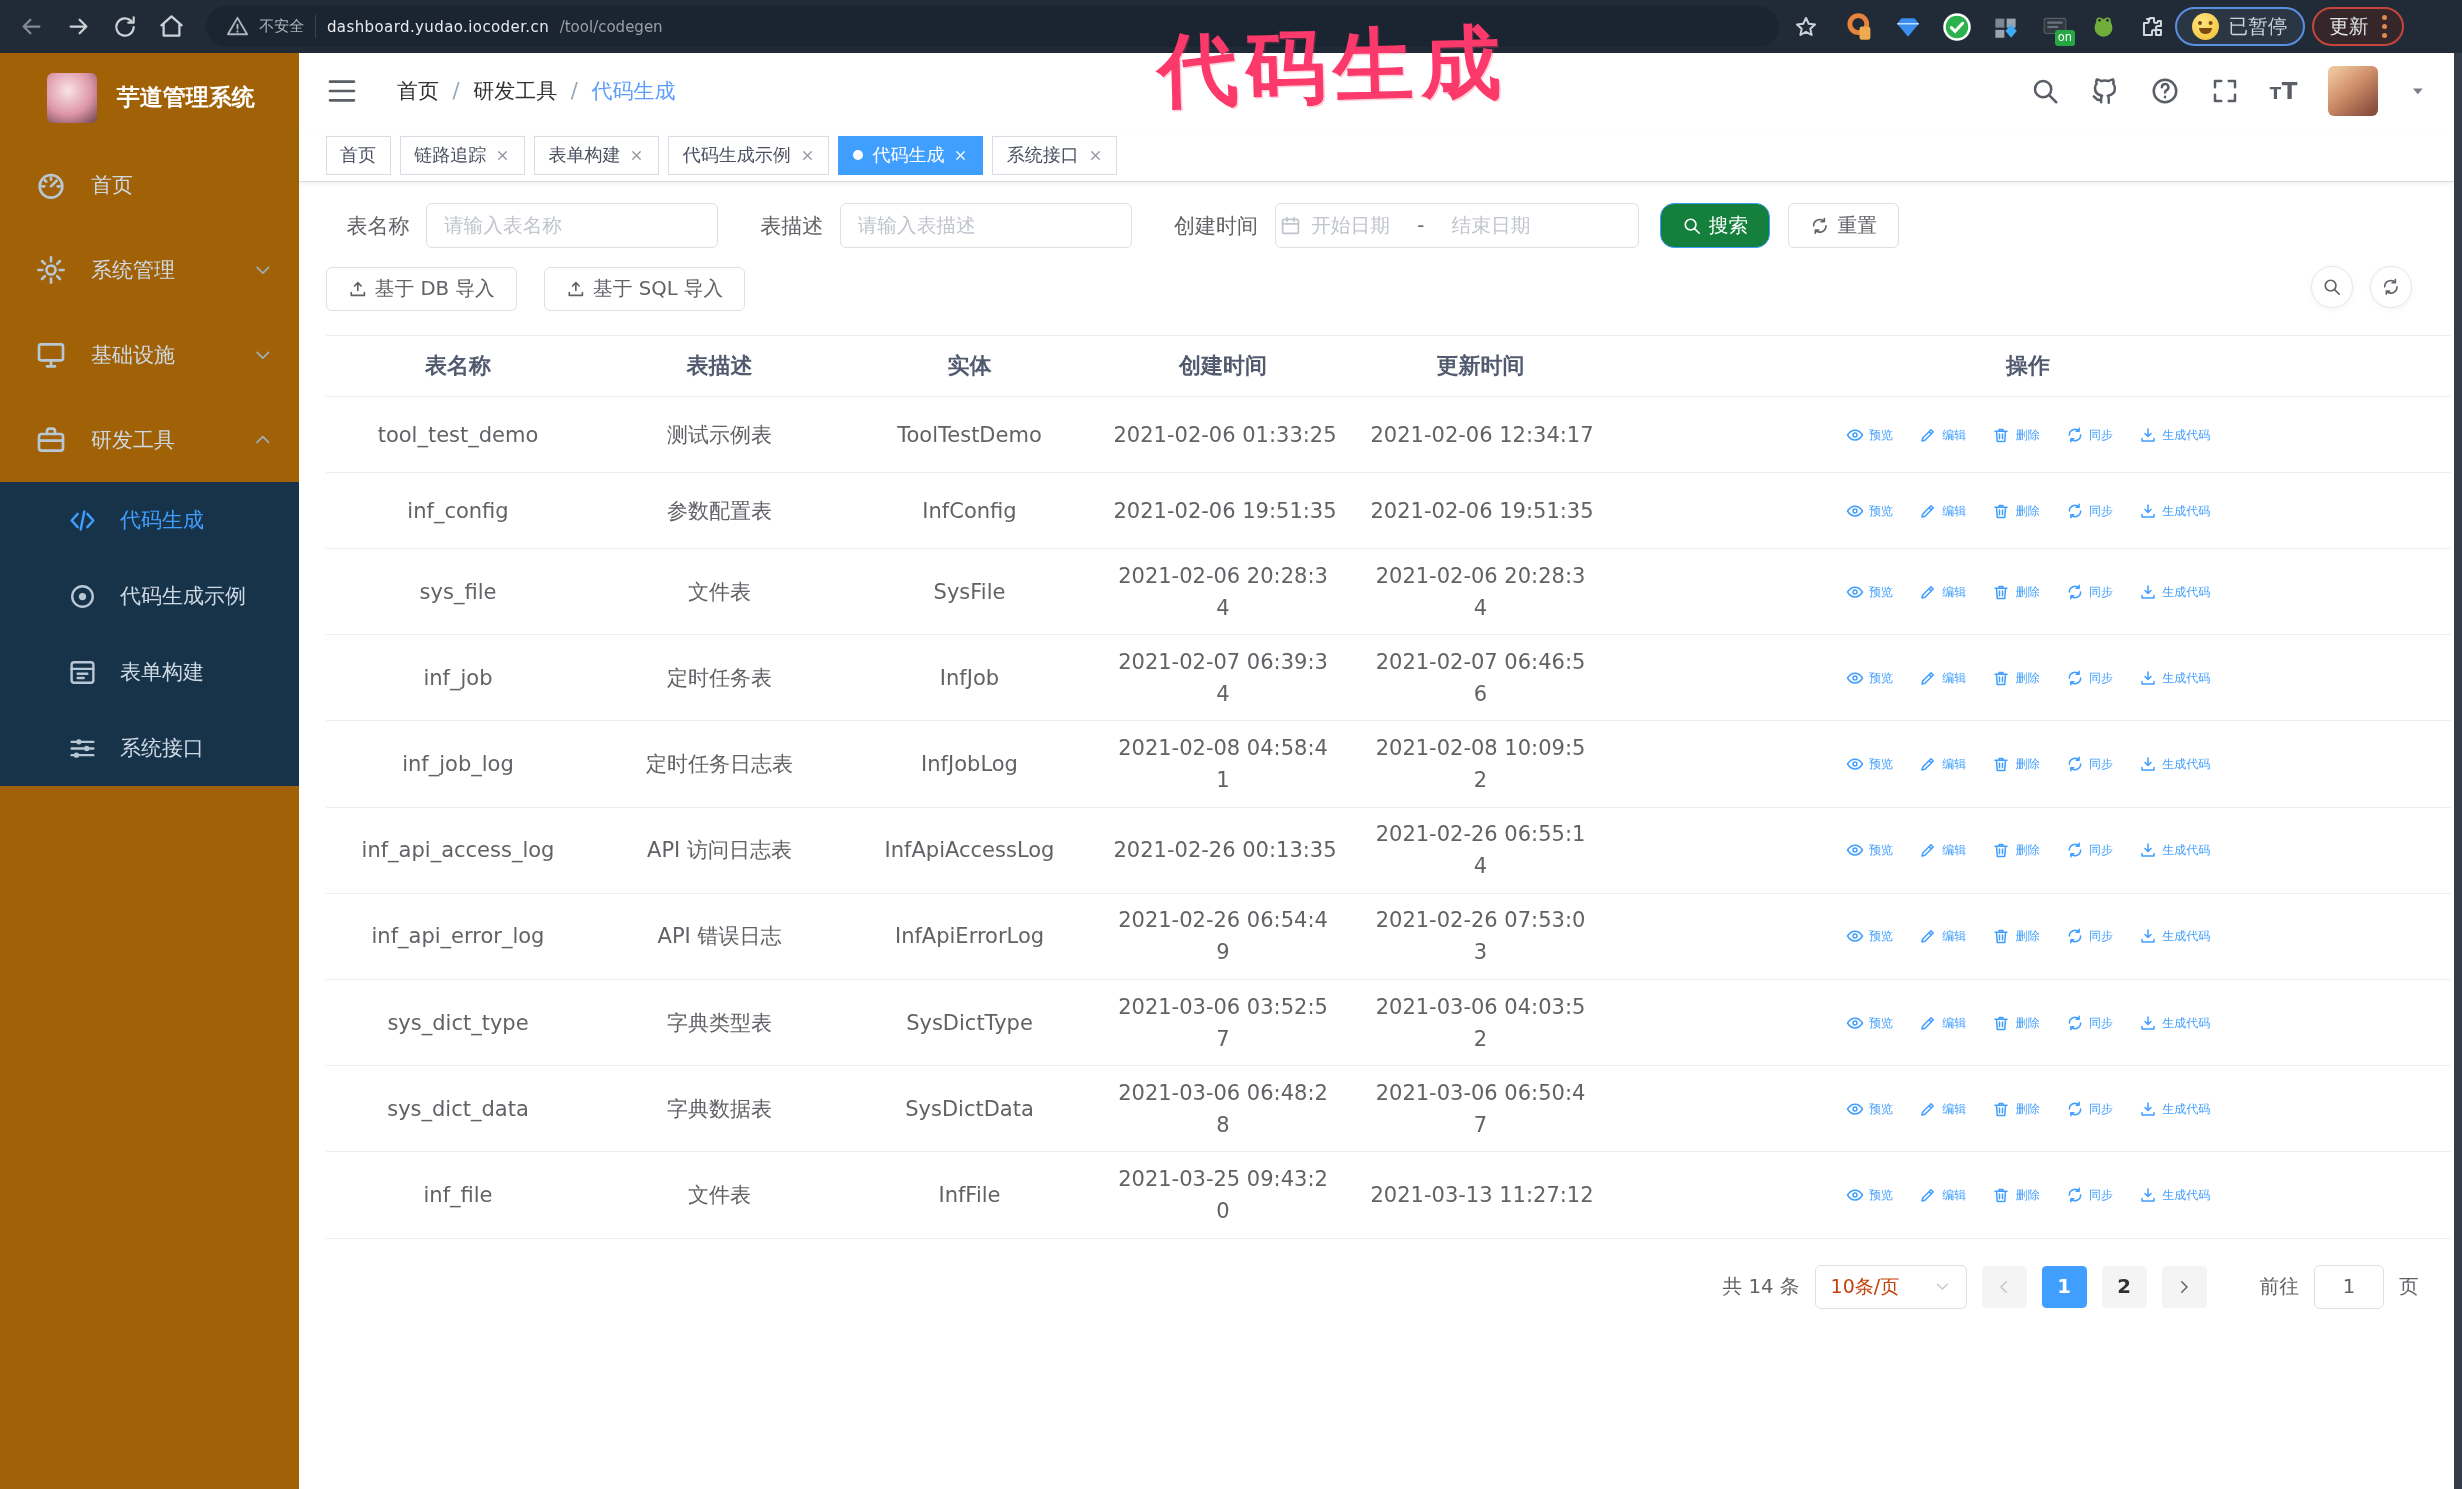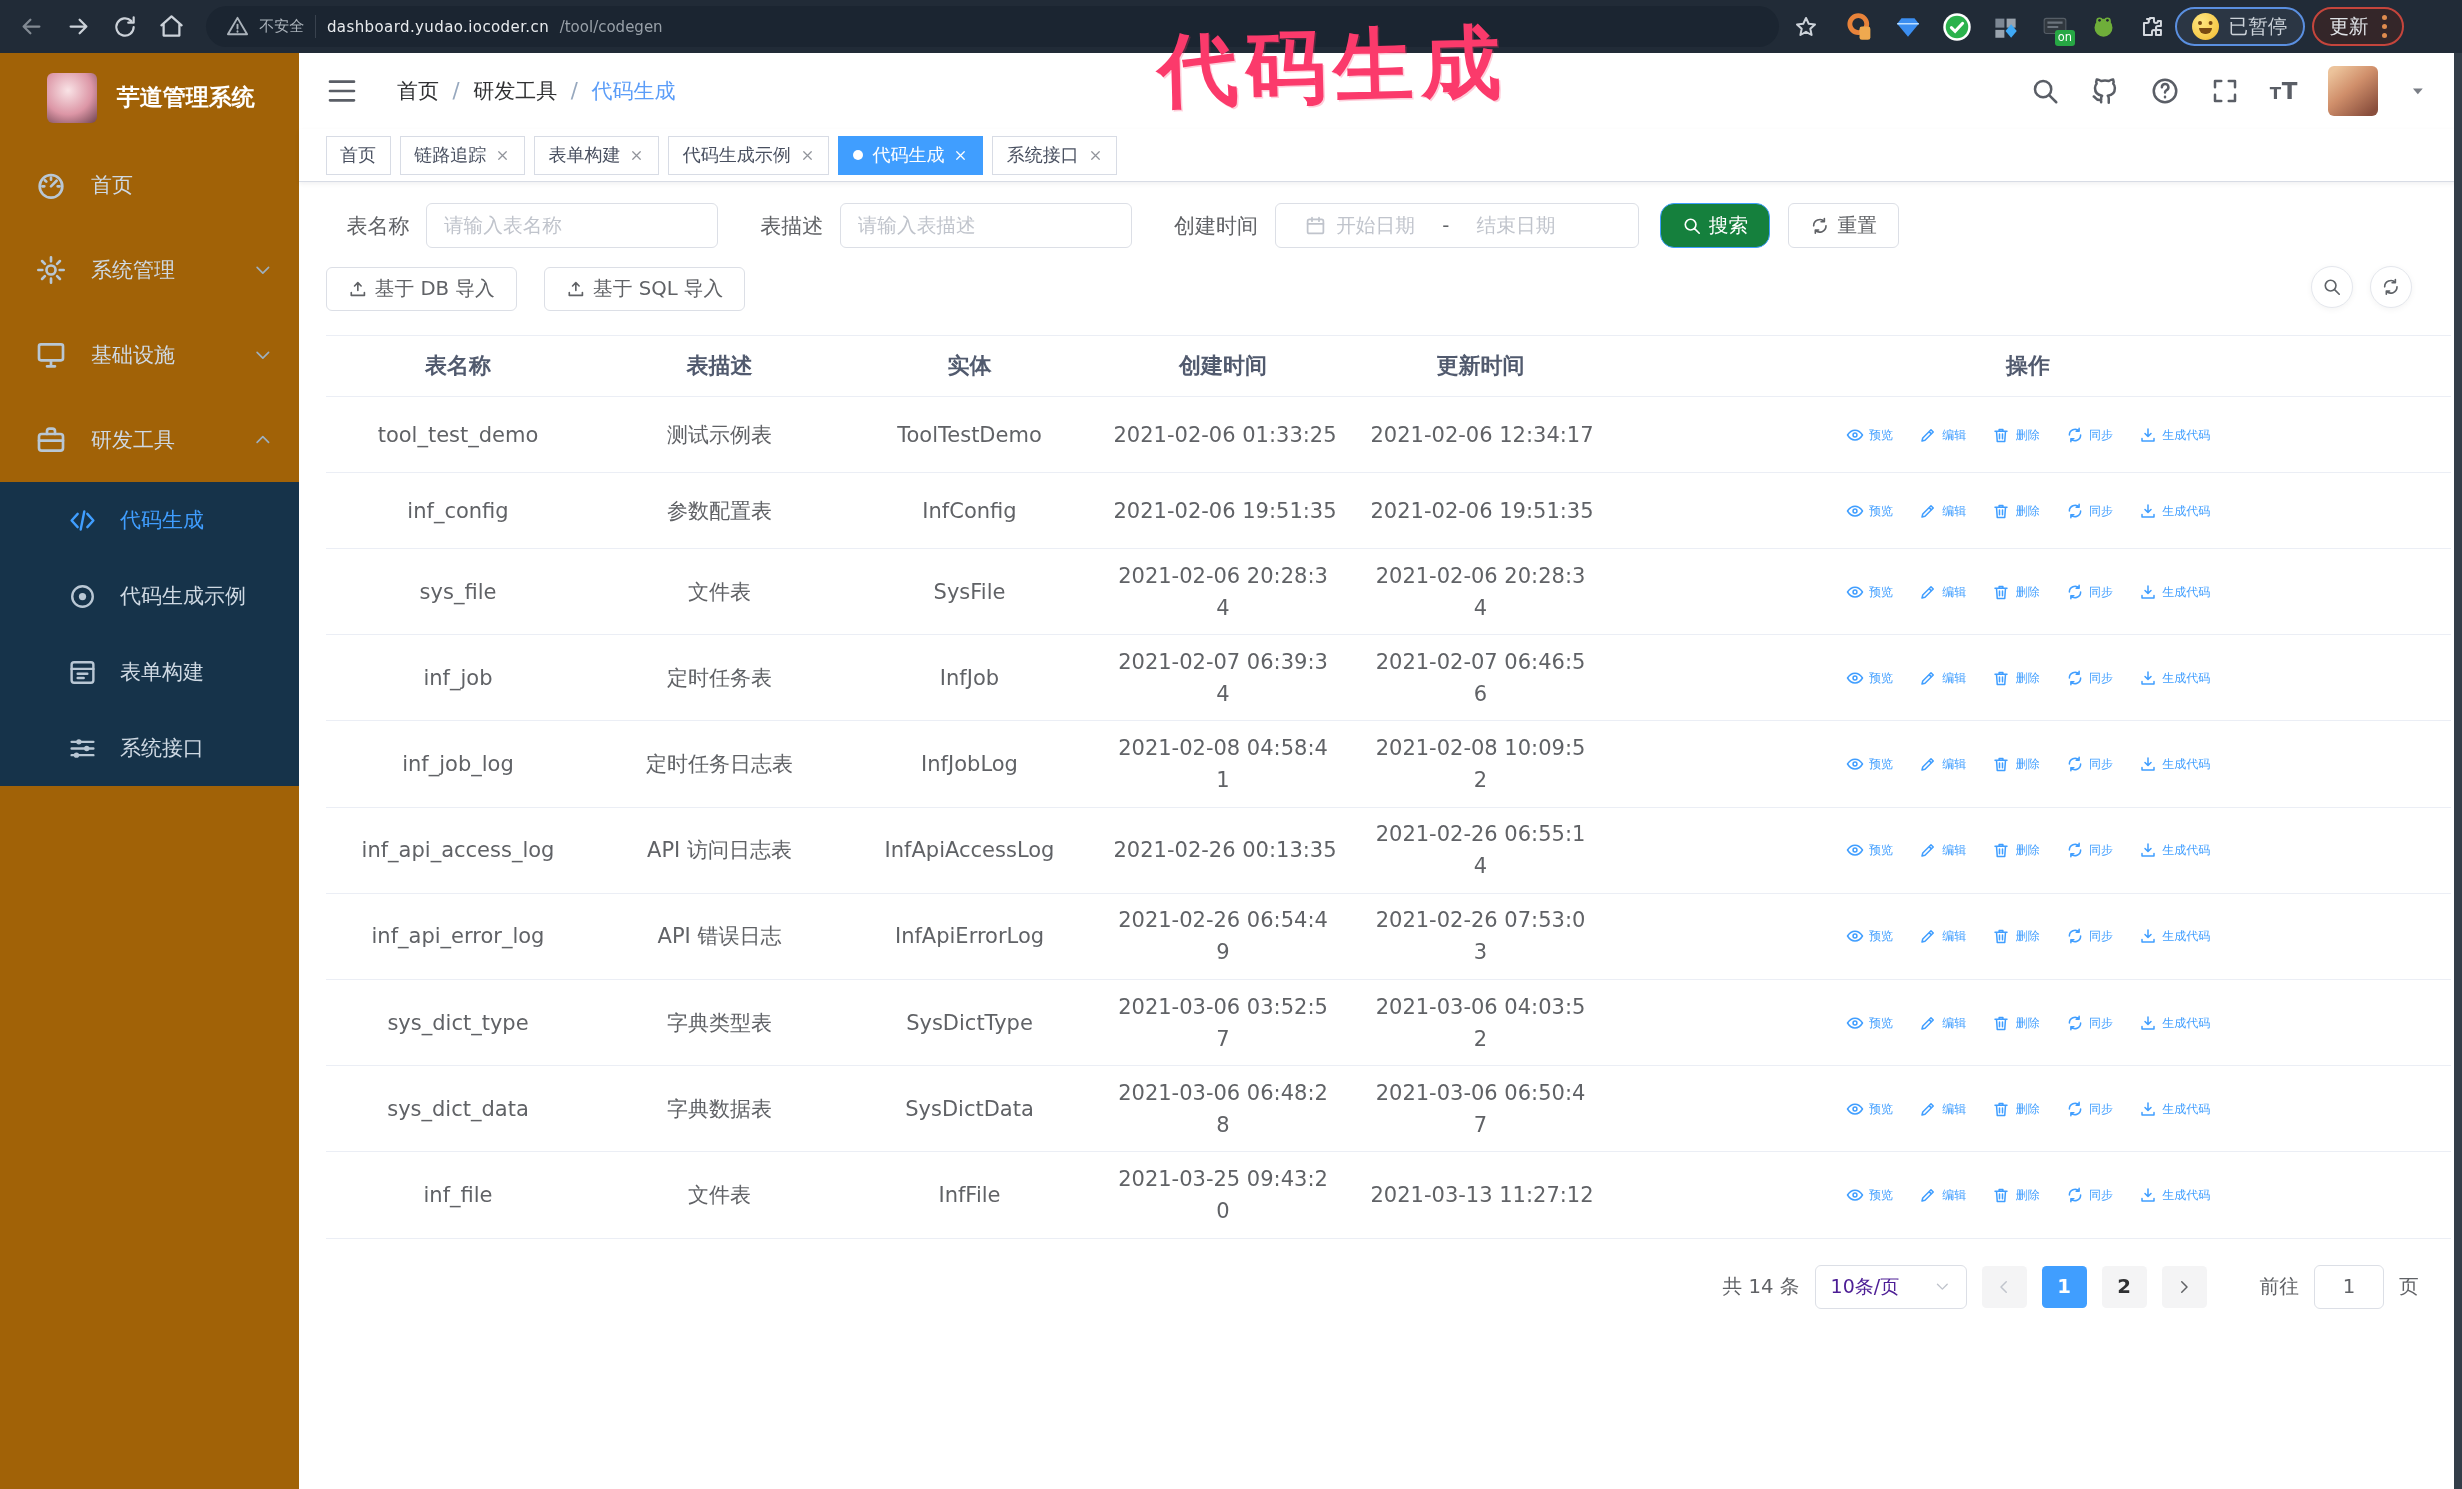--- a/index.html
+++ b/index.html
@@ -67,21 +67,21 @@
   .tag.active .x { color:#fff; }
   .tag .dot { width:10.6px; height:10.6px; border-radius:50%; background:#fff; }
 
   
   .content { flex:1; background:#fff; padding:21px 11.4px 0 26.5px; position:relative; }
   .filter-row { display:flex; align-items:center; padding-left:21px; }
   .f-label { font-size:21px; color:#606266; margin-right:16.7px; }
   .t-input { width:292px; height:45px; border:1.5px solid #dcdfe6; border-radius:6px; padding:0 16.7px; font-size:19.7px; color:#606266; outline:none; background:#fff; font-family:inherit; }
   .t-input::placeholder { color:#c0c4cc; }
   .gap55 { width:42px; }
-  .date-input { width:364px; height:45px; border:1.5px solid #dcdfe6; border-radius:6px; display:flex; align-items:center; padding:0 29px; gap:10.6px; color:#c0c4cc; font-size:19.7px; background:#fff; cursor:text; }
+  .date-input { width:364px; height:45px; border:1.5px solid #dcdfe6; border-radius:6px; display:flex; align-items:center; padding:0 4px; gap:10.6px; color:#c0c4cc; font-size:19.7px; background:#fff; cursor:text; }
   .date-input .cal { width:21px; height:21px; color:#c0c4cc; }
   .date-input .dsep { color:#606266; flex:0 0 auto; padding:0 16.7px; }
   .btn { height:45px; border-radius:6px; font-size:19.7px; display:inline-flex; align-items:center; justify-content:center; gap:7.6px; cursor:pointer; border:1.5px solid #dcdfe6; background:#fff; color:#606266; padding:0 21px; font-family:inherit; }
   .btn .bi { width:19.7px; height:19.7px; }
   .btn.primary { background:#15803d; border-color:#409eff; color:#fff;border-radius:14px; }
   .btn-row { margin-top:18px; display:flex; gap:27px; position:relative; height:45px; align-items:center; }
   .circle-btn { position:absolute; top:0; width:42px; height:42px; border-radius:50%; border:1.5px solid #e4e7ed; background:#fff; color:#5f6368; display:flex; align-items:center; justify-content:center; cursor:pointer; box-shadow:0 1.5px 6px rgba(0,0,0,.05); }
   .circle-btn .bi { width:19.7px; height:19.7px; }
   .cb1 { right:98px; } .cb2 { right:39px; }
 
@@ -96,21 +96,21 @@
   .c6 { flex:1; }
   .trow:nth-child(1) .c4, .trow:nth-child(1) .c5,
   .trow:nth-child(2) .c4, .trow:nth-child(2) .c5,
   .trow:nth-child(6) .c4, .trow:nth-child(10) .c5 { white-space:nowrap; }
   .actions { display:flex; justify-content:center; align-items:center; gap:26px; }
   .act { display:inline-flex; align-items:center; gap:5.3px; color:#409eff; font-size:12px; cursor:pointer; text-decoration:none; }
   .act .bi { width:18px; height:18px; }
 
   
   .pagination { margin-top:26px; display:flex; justify-content:flex-end; align-items:center; gap:15px; font-size:19.7px; color:#606266; padding-right:32px; }
-  .psel { width:152px; height:44px; border:1.5px solid #dcdfe6; border-radius:6px; display:flex; align-items:center; justify-content:space-between; padding:0 15px; color:#4c1d95; font-size:19px; cursor:pointer; background:#fff; }
+  .psel { width:152px; height:44px; border:1.5px solid #dcdfe6; border-radius:6px; display:flex; align-items:center; justify-content:space-between; padding:0 15px; color:#c2410c; font-size:19px; cursor:pointer; background:#fff; }
   .psel .caret { width:16.7px; height:16.7px; color:#c0c4cc; }
   .pg-btn { min-width:45px; height:42px; background:#f4f4f5; border-radius:4.5px; display:flex; align-items:center; justify-content:center; font-size:19.7px; font-weight:600; color:#303133; cursor:pointer; }
   .pg-btn.arrow { width:42px; color:#606266; }
   .pg-btn.arrow .bi { width:18px; height:18px; }
   .pg-btn.disabled { color:#c0c4cc; }
   .pg-btn.active { background:#409eff; color:#fff; }
   .goto-input { width:70px; height:44px; border:1.5px solid #dcdfe6; border-radius:6px; text-align:center; font-size:19.7px; color:#606266; outline:none; font-family:inherit; }
 
   
   .watermark { position:absolute; left:1158px; top:13.6px; font-size:80px; font-weight:bold; color:#fb3a6b; letter-spacing:7.6px; transform:rotate(-1.5deg); z-index:9; text-shadow:1.5px 1.5px 0 rgba(251,58,107,.25); pointer-events:none; }

